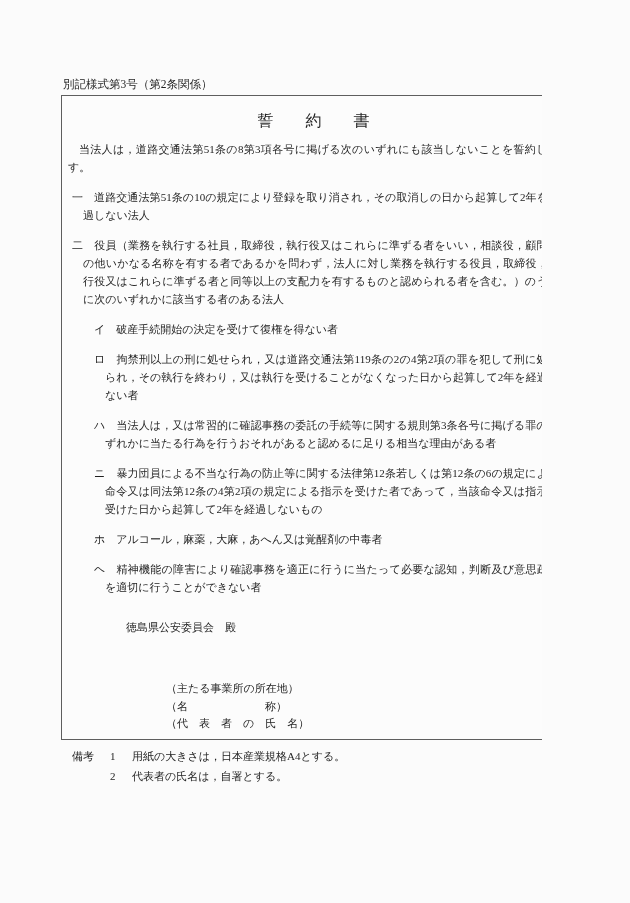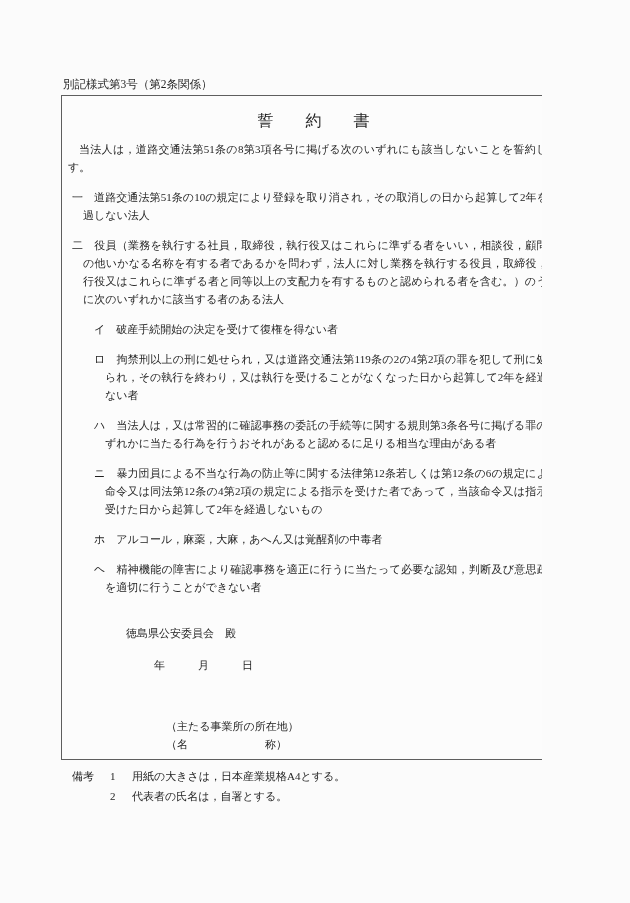--- a/index.html
+++ b/index.html
@@ -50,21 +50,21 @@
     text-indent: -11px;
     text-align: justify;
   }
   .subitem {
     margin-top: 12px;
     padding-left: 37px;
     text-indent: -11px;
     text-align: justify;
   }
   .item-text, .subitem-text { margin-left: 11px; }
-  .recipient { margin-top: 28px; padding-left: 58px; }
+  .recipient { margin-top: 22px; padding-left: 58px; }
   .date-line { margin-top: 14px; padding-left: 86px; }
   .sig-block { margin-top: 44px; padding-left: 98px; line-height: 17.5px; }
   .notes {
     margin-left: 72px;
     margin-top: 6px;
     font-size: 11px;
     line-height: 20px;
   }
   .note-row { display: flex; }
   .note-label { width: 38px; flex: 0 0 38px; }
@@ -111,25 +111,25 @@
     <div class="subitem">
       <span class="subitem-marker">ホ</span><span class="subitem-text">アルコール，麻薬，大麻，あへん又は覚醒剤の中毒者</span>
     </div>
 
     <div class="subitem">
       <span class="subitem-marker">ヘ</span><span class="subitem-text">精神機能の障害により確認事務を適正に行うに当たって必要な認知，判断及び意思疎通を適切に行うことができない者</span>
     </div>
 
     <div class="recipient">徳島県公安委員会　殿</div>
 
-    <div class="date-line">年　　　月　　　日</div>
 
     <div class="sig-block">
       <div>（主たる事業所の所在地）</div>
       <div>（名　　　　　　　称）</div>
+      <div>（代　表　者　の　氏　名）</div>
     </div>
 
   </div>
 
   <div class="notes">
     <div class="note-row">
       <span class="note-label">備考</span>
       <span class="note-num">1</span>
       <span class="note-text">用紙の大きさは，日本産業規格A4とする。</span>
     </div>

